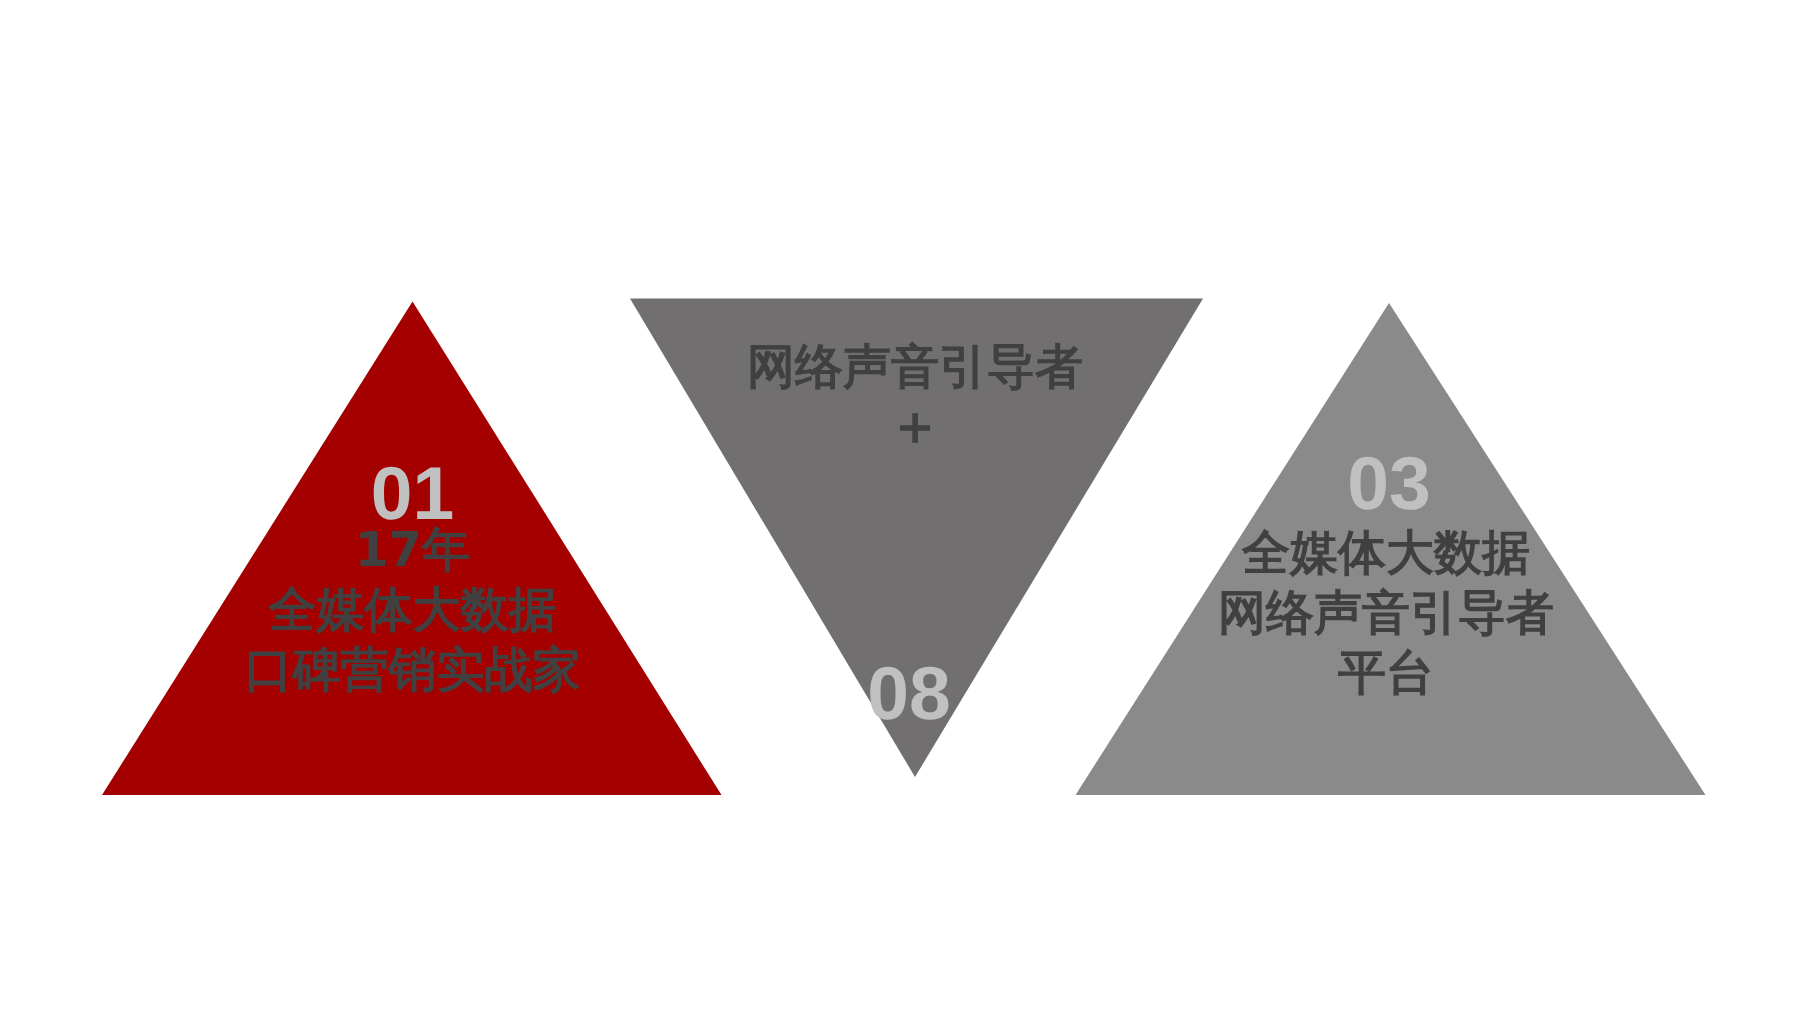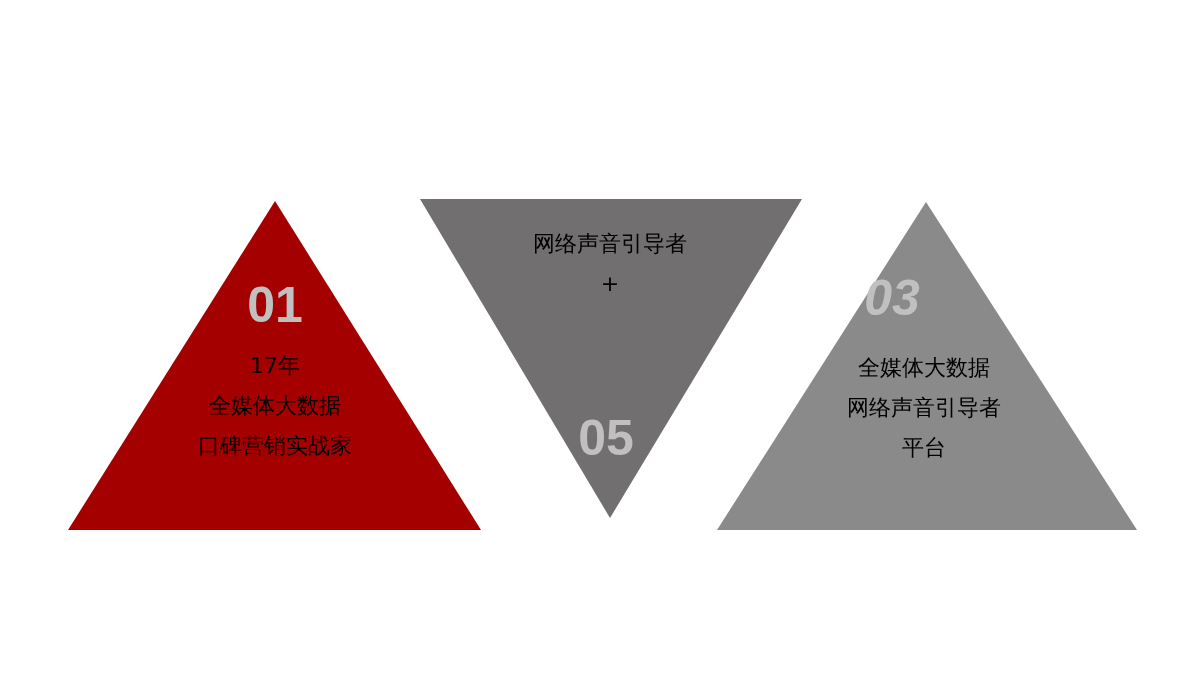--- a/index.html
+++ b/index.html
@@ -3,28 +3,29 @@
   <meta charset="utf-8">
   <style>
     html, body { margin: 0; padding: 0; }
     body {
       width: 1200px; height: 675px; background: #ffffff;
       position: relative; overflow: hidden;
       font-family: "DejaVu Sans", "Liberation Sans", sans-serif;
     }
     svg.shapes { position: absolute; left: 0; top: 0; }
     .label {
-      position: absolute; text-align: center; color: #000000;
-      font-weight: normal; font-size: 22px; line-height: 40px;
+      position: absolute; text-align: center; color: #404040;
+      font-weight: bold; font-size: 32px; line-height: 40px;
       letter-spacing: 0px; white-space: nowrap;
     }
     .num {
       position: absolute; text-align: center; color: #c0c0c0;
       font-weight: bold; font-size: 50px; line-height: 56px;
       font-family: "Liberation Sans", "DejaVu Sans", sans-serif;
+      margin-top: 24px;
     }
   </style>
 </head>
 <body>
 
 <svg class="shapes" width="1200" height="675">
   <polygon points="275,201 481,530 68,530" fill="#a50000"></polygon>
   <polygon points="420,199 802,199 610,518" fill="#716f70"></polygon>
   <polygon points="926,202 1137,530 717,530" fill="#8a8a8a"></polygon>
 </svg>
@@ -33,20 +34,20 @@
 <div class="label" style="left:125px; top:346px; width:300px;">
   <div>17年</div>
   <div>全媒体大数据</div>
   <div>口碑营销实战家</div>
 </div>
 
 <div class="label" style="left:460px; top:224px; width:300px;">
   <div>网络声音引导者</div>
   <div>+</div>
 </div>
-<div class="num" style="left:506px; top:410px; width:200px;">05</div>
+<div class="num" style="left:506px; top:410px; width:200px;">08</div>
 
-<div class="num" style="left:792px; top:270px; width:200px;font-style:italic;">03</div>
+<div class="num" style="left:826px; top:270px; width:200px;">03</div>
 <div class="label" style="left:774px; top:348px; width:300px;text-align:center;">
   <div>全媒体大数据</div>
   <div>网络声音引导者</div>
   <div>平台</div>
 </div>
 
 </body></html>

